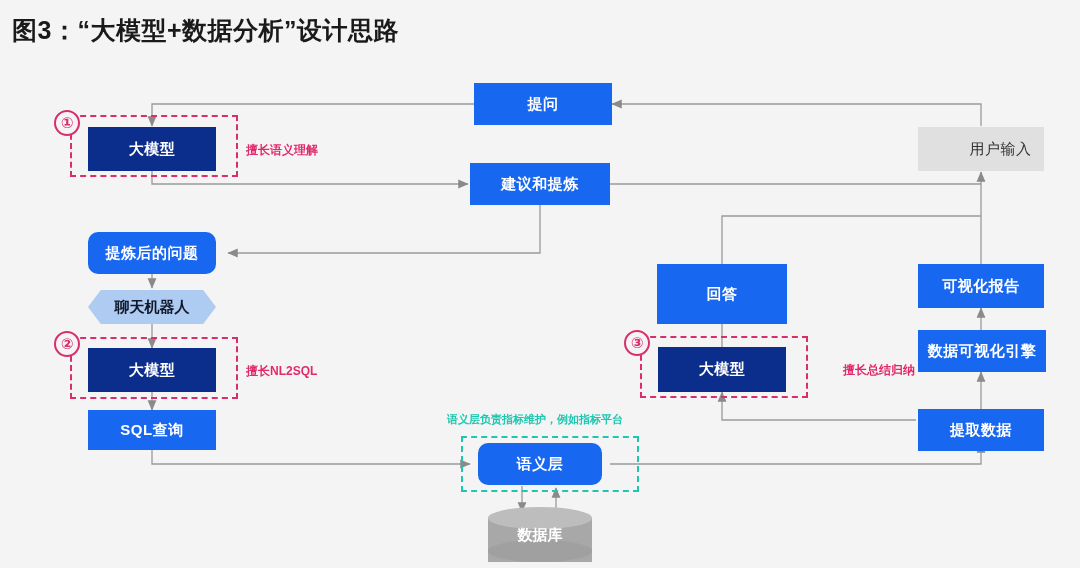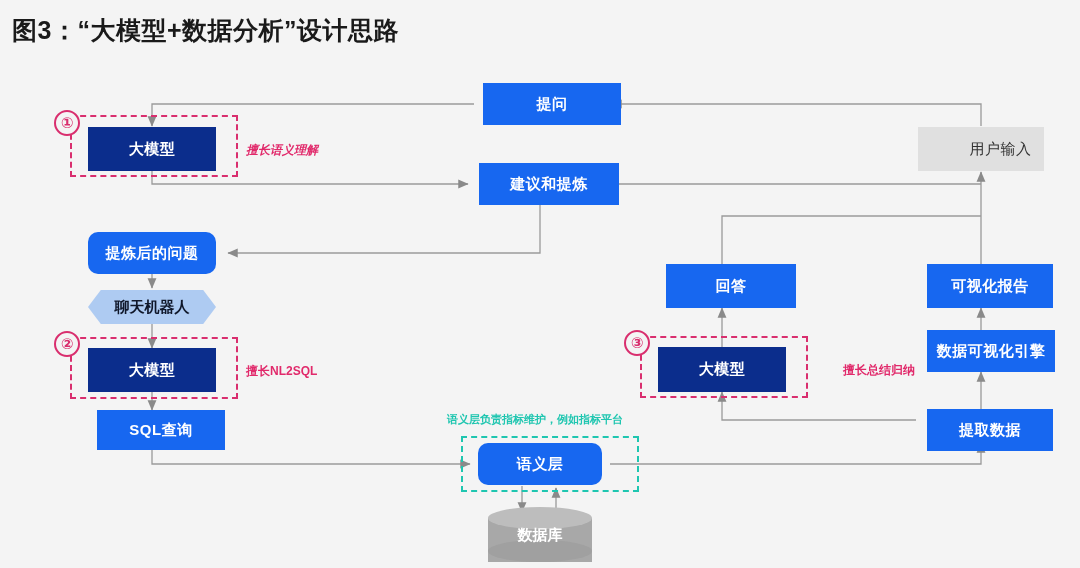--- a/index.html
+++ b/index.html
@@ -19,21 +19,21 @@
     letter-spacing:.5px;white-space:nowrap;
   }
 
   .node{
     position:absolute;
     display:flex;align-items:center;justify-content:center;
     color:#ffffff;font-size:15px;font-weight:600;
     letter-spacing:.5px;text-align:center;
     box-sizing:border-box;
   }
-  .n-blue{background:#1767f0;margin-left:9px;}
+  .n-blue{background:#1767f0;}
   .n-blue-round{background:#1767f0;border-radius:10px;}
   .n-navy{background:#0b2d8c;}
   .n-gray{background:#e0e0e0;color:#333333;font-weight:500;}
 
   .hexnode{
     position:absolute;
     display:flex;align-items:center;justify-content:center;
     background:#aecbf2;color:#0f172a;
     font-size:15px;font-weight:600;
     clip-path:polygon(10% 0%,90% 0%,100% 50%,90% 100%,10% 100%,0% 50%);
@@ -128,37 +128,37 @@
 
       <path d="M610,184 L981,184"></path>
 
       <path d="M981,126 L981,104 L612,104" marker-end="url(#ah)"></path>
     </g>
   </svg>
 
   <div class="dashbox dash-pink" style="left:70px;top:115px;width:168px;height:62px;"></div>
   <div class="circnum" style="left:54px;top:110px;">①</div>
   <div class="node n-navy" style="left:88px;top:127px;width:128px;height:44px;">大模型</div>
-  <div class="tag-pink" style="left:246px;top:142px;font-style:italic;">擅长语义理解</div>
+  <div class="tag-pink" style="left:246px;top:142px;">擅长语义理解</div>
 
   <div class="node n-blue" style="left:474px;top:83px;width:138px;height:42px;">提问</div>
   <div class="node n-blue" style="left:470px;top:163px;width:140px;height:42px;">建议和提炼</div>
   <div class="node n-gray" style="left:918px;top:127px;width:126px;height:44px;padding-left:39px;">用户输入</div>
 
   <div class="node n-blue-round" style="left:88px;top:232px;width:128px;height:42px;">提炼后的问题</div>
   <div class="hexnode" style="left:88px;top:290px;width:128px;height:34px;">聊天机器人</div>
 
   <div class="dashbox dash-pink" style="left:70px;top:337px;width:168px;height:62px;"></div>
   <div class="circnum" style="left:54px;top:331px;">②</div>
   <div class="node n-navy" style="left:88px;top:348px;width:128px;height:44px;">大模型</div>
   <div class="tag-pink" style="left:246px;top:363px;">擅长NL2SQL</div>
 
   <div class="node n-blue" style="left:88px;top:410px;width:128px;height:40px;">SQL查询</div>
 
-  <div class="node n-blue" style="left:657px;top:264px;width:130px;height:44px;">回答</div>
+  <div class="node n-blue" style="left:657px;top:264px;width:130px;height:60px;">回答</div>
 
   <div class="dashbox dash-pink" style="left:640px;top:336px;width:168px;height:62px;"></div>
   <div class="circnum" style="left:624px;top:330px;">③</div>
   <div class="node n-navy" style="left:658px;top:347px;width:128px;height:45px;">大模型</div>
   <div class="tag-pink" style="left:843px;top:362px;">擅长总结归纳</div>
 
   <div class="node n-blue" style="left:918px;top:264px;width:126px;height:44px;">可视化报告</div>
   <div class="node n-blue" style="left:918px;top:330px;width:128px;height:42px;">数据可视化引擎</div>
   <div class="node n-blue" style="left:918px;top:409px;width:126px;height:42px;">提取数据</div>
 

